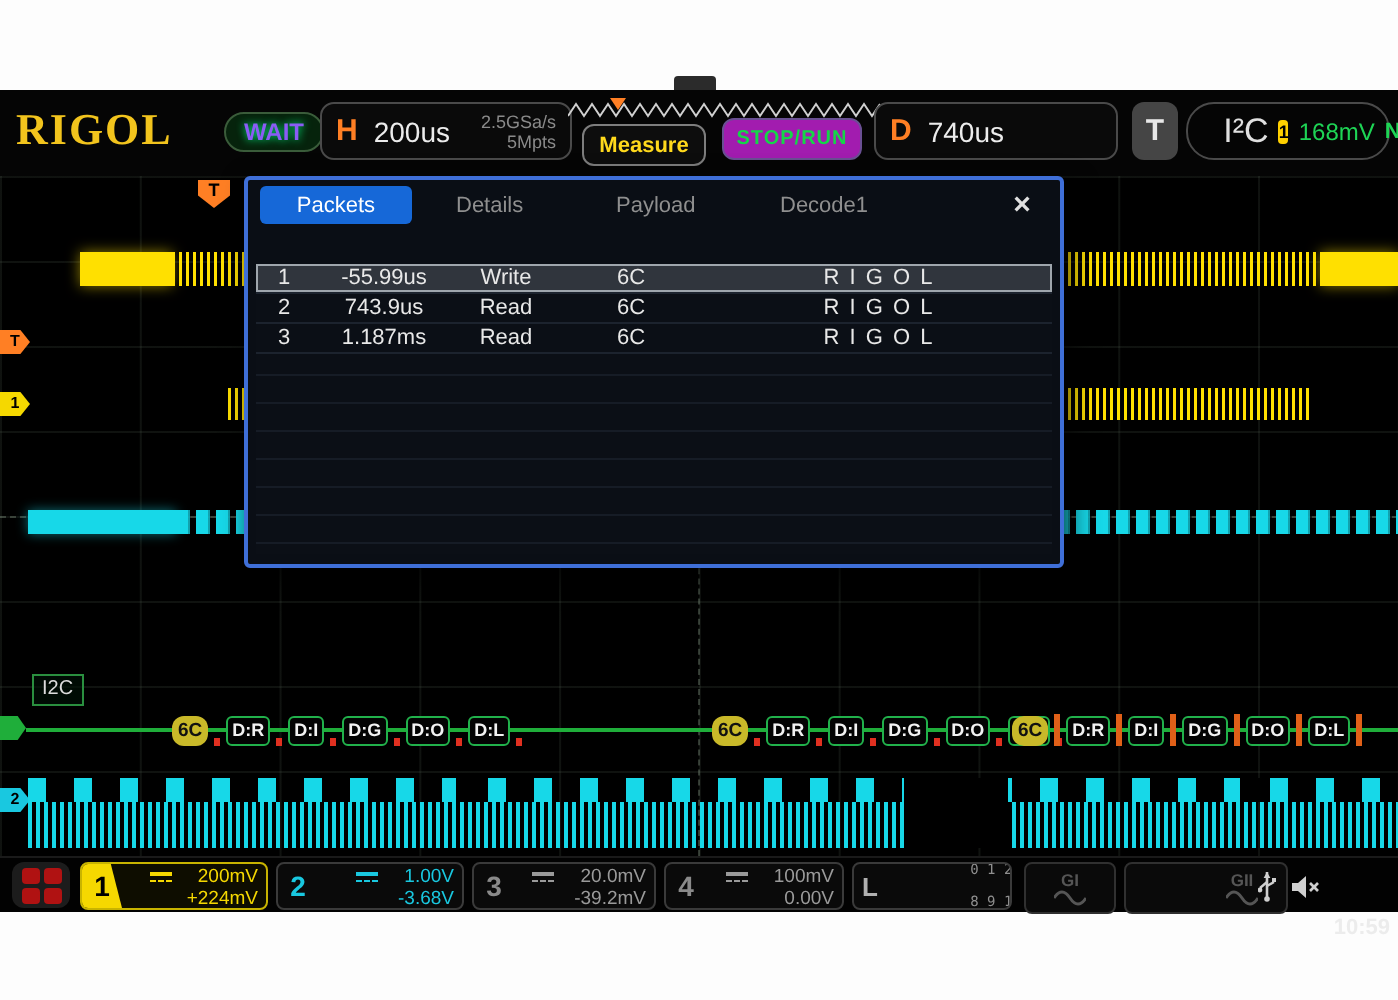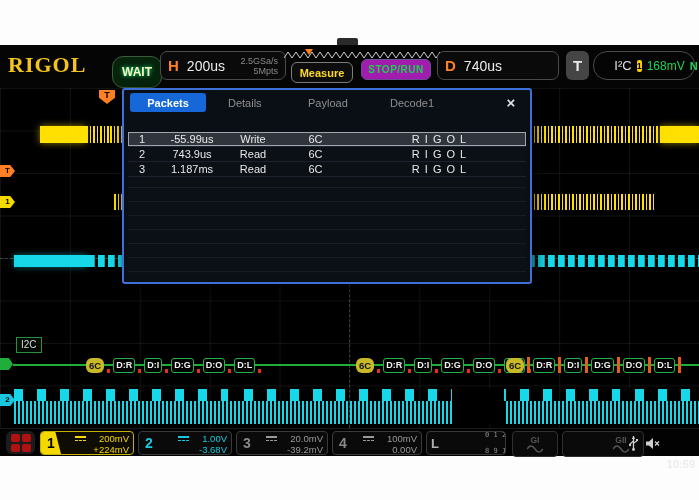--- a/index.html
+++ b/index.html
@@ -3,35 +3,35 @@
 <meta charset="utf-8">
 <style>
   html,body{margin:0;padding:0;background:#ffffff;font-family:"Liberation Sans",sans-serif;}
   #stage{position:relative;width:699px;height:500px;background:#fdfdfd;overflow:hidden;}
   #bezel-notch{position:absolute;left:337px;top:38px;width:21px;height:8px;background:#2b2b2b;border-radius:2px 2px 0 0;}
   #screen{position:absolute;left:0;top:45px;width:699px;height:410px;background:#000;}
 
   
   #topbar{position:absolute;left:0;top:0;width:699px;height:43px;background:#050505;}
   .logo{position:absolute;left:8px;top:7px;font-family:"Liberation Serif",serif;font-weight:bold;font-size:22px;color:#f2c41d;letter-spacing:1px;}
-  .wait-pill{position:absolute;left:112px;top:11px;padding:8px 9px;border:1px solid #3a5c3a;border-radius:11px;background:#06230c;color:#fef9c3;font-weight:bold;font-size:12px;text-shadow:0 0 4px #0f8;}
+  .wait-pill{position:absolute;left:112px;top:11px;padding:2px 9px;border:1px solid #3a5c3a;border-radius:11px;background:#06230c;color:#8b5cf6;font-weight:bold;font-size:12px;text-shadow:0 0 4px #0f8;}
   .badge{position:absolute;top:6px;height:29px;border:1px solid #4a4a4a;border-radius:7px;background:#0a0a0a;display:flex;align-items:center;box-sizing:border-box;padding:0 7px;gap:8px;}
   #h-badge{left:160px;width:126px;}
   #d-badge{left:437px;width:122px;}
   .badge .letter{color:#ff7f24;font-weight:bold;font-size:15px;}
   .badge .bigval{color:#ececec;font-size:14px;}
   .rate-col{margin-left:auto;text-align:right;color:#8a8a8a;font-size:9px;line-height:10px;}
   .zigzag{position:absolute;left:284px;top:5px;width:157px;height:10px;}
   .zz-marker{position:absolute;left:305px;top:4px;width:0;height:0;border-left:4px solid transparent;border-right:4px solid transparent;border-top:6px solid #ff7f24;}
   .btn{position:absolute;border-radius:6px;display:flex;align-items:center;justify-content:center;box-sizing:border-box;}
   #measure-btn{left:291px;top:17px;width:62px;height:21px;border:1px solid #7d7d7d;background:#0d0d0d;color:#ffd91c;font-weight:bold;font-size:11px;}
   #stoprun-btn{left:361px;top:14px;width:70px;height:21px;border:1px solid #6a4f93;background:#a21caf;color:#15d648;font-weight:bold;font-size:10px;letter-spacing:.5px;}
   #t-box{position:absolute;left:566px;top:6px;width:23px;height:29px;border-radius:6px;background:#454545;color:#e8e8e8;font-weight:bold;font-size:15px;display:flex;align-items:center;justify-content:center;}
   #trig-pill{position:absolute;left:593px;top:6px;width:102px;height:29px;border:1px solid #4a4a4a;border-radius:14px;background:#050505;display:flex;align-items:center;justify-content:center;gap:5px;box-sizing:border-box;}
-  #trig-pill .ttype{color:#e0e0e0;font-size:13px;margin-left:24px;}
+  #trig-pill .ttype{color:#e0e0e0;font-size:17px;margin-left:24px;}
   .src-chip{width:12px;height:12px;background:#ffd000;border-radius:2px;color:#000;font-size:9px;font-weight:bold;display:flex;align-items:center;justify-content:center;}
   .tgreen{color:#1ed455;font-size:12px;}
   .tslope{color:#1ed455;font-size:11px;font-weight:bold;}
 
   
   #grid{position:absolute;left:0;top:43px;width:699px;height:340px;background:#000;
     background-image:linear-gradient(rgba(110,130,110,.14) 1px,transparent 1px),linear-gradient(90deg,rgba(110,130,110,.14) 1px,transparent 1px);
     background-size:100% 42.5px,69.9px 100%;}
   .center-v{position:absolute;left:349px;top:43px;width:0;height:340px;border-left:1px dashed rgba(140,160,140,.35);}
   .center-h{position:absolute;left:0;top:213px;width:699px;height:0;border-top:1px dashed rgba(140,160,140,.35);}
@@ -63,21 +63,21 @@
   #pkt-g3{left:506px;}
   .addr-bubble{background:#c9b929;color:#111;font-weight:bold;font-size:9.5px;padding:2px 3px;border-radius:6px;line-height:11px;}
   .byte-bubble{background:#030303;border:1px solid #21b14b;color:#f2f2f2;font-weight:bold;font-size:9px;padding:1px 2px;border-radius:3px;line-height:11px;}
   .ack-dot{width:3px;height:4px;background:#e03020;align-self:flex-end;margin-bottom:1px;}
   .nack-bar{width:3px;height:16px;background:#e06018;}
 
   
   #dialog{position:absolute;left:122px;top:43px;width:410px;height:196px;background:#0a0e15;border:2px solid #3f6fd8;border-radius:3px;box-shadow:3px 5px 14px rgba(0,0,0,.7);box-sizing:border-box;}
   .tabbar{position:relative;height:24px;}
   .tab{position:absolute;top:3px;height:19px;display:flex;align-items:center;justify-content:center;font-size:11px;color:#8f8f8f;border-radius:3px;padding:0 8px;box-sizing:border-box;}
-  .tab.active{background:#1668d8;color:#fff;font-weight:bold;}
+  .tab.active{background:#1668d8;color:#fff;}
   #tab-0{left:6px;width:76px;}
   #tab-1{left:96px;}
   #tab-2{left:176px;}
   #tab-3{left:258px;}
   .close-x{position:absolute;right:10px;top:3px;width:18px;height:18px;color:#e0e0e0;font-size:15px;font-weight:bold;display:flex;align-items:center;justify-content:center;}
   .thead{position:absolute;left:4px;right:4px;top:26px;height:16px;background:#1779c8;display:flex;color:#fff;font-size:11px;font-weight:bold;align-items:center;}
   .tbody{position:absolute;left:4px;right:4px;top:42px;bottom:5px;background:#0b0f16;}
   .trow{display:flex;height:14px;align-items:center;color:#e8e8e8;font-size:11px;border-bottom:1px solid #1c232e;}
   .trow.selected{background:#30353d;box-shadow:inset 0 0 0 1px #9fa6ad;}
   .c-num{width:28px;text-align:center;}

